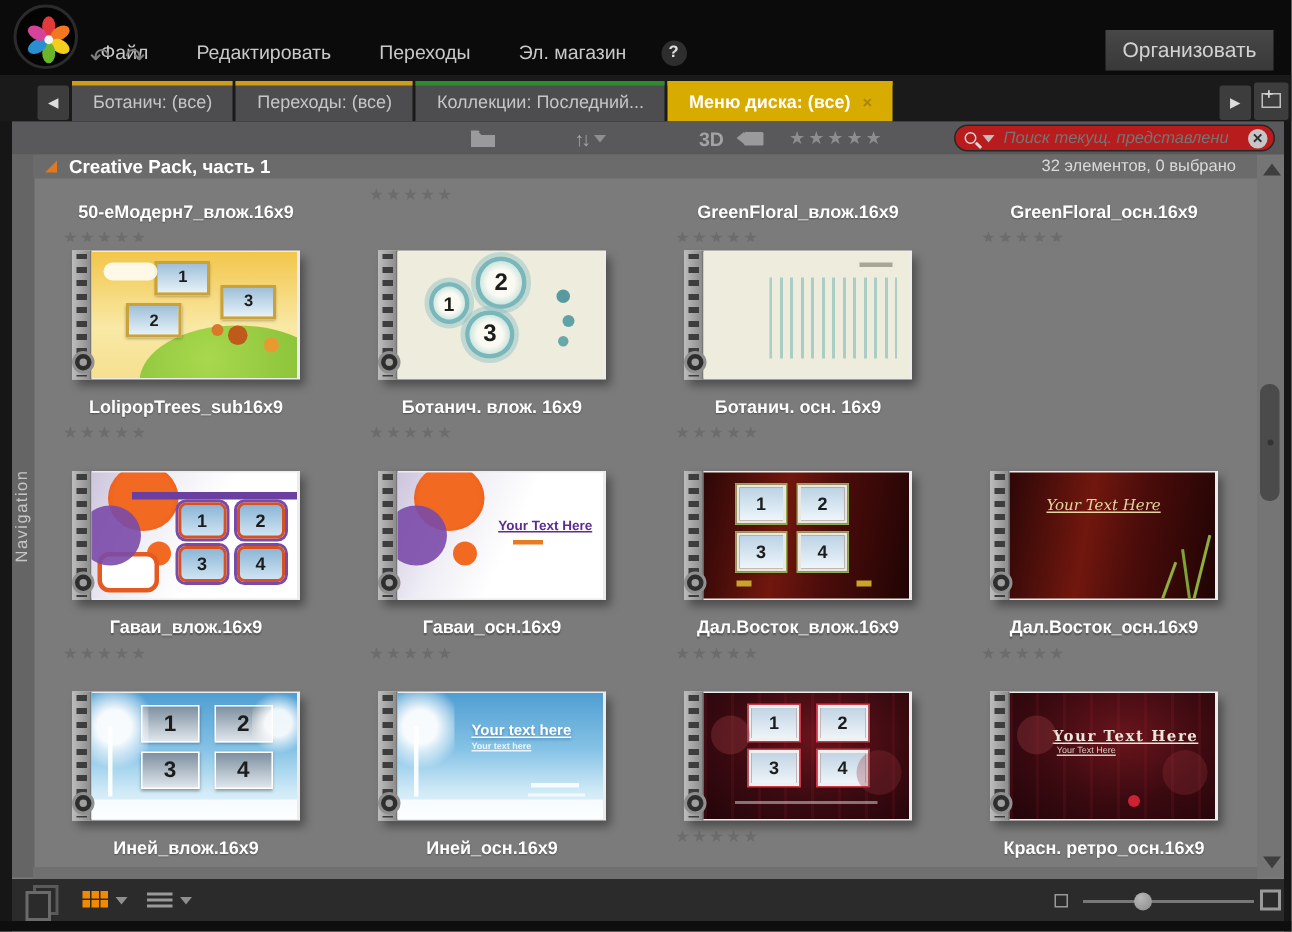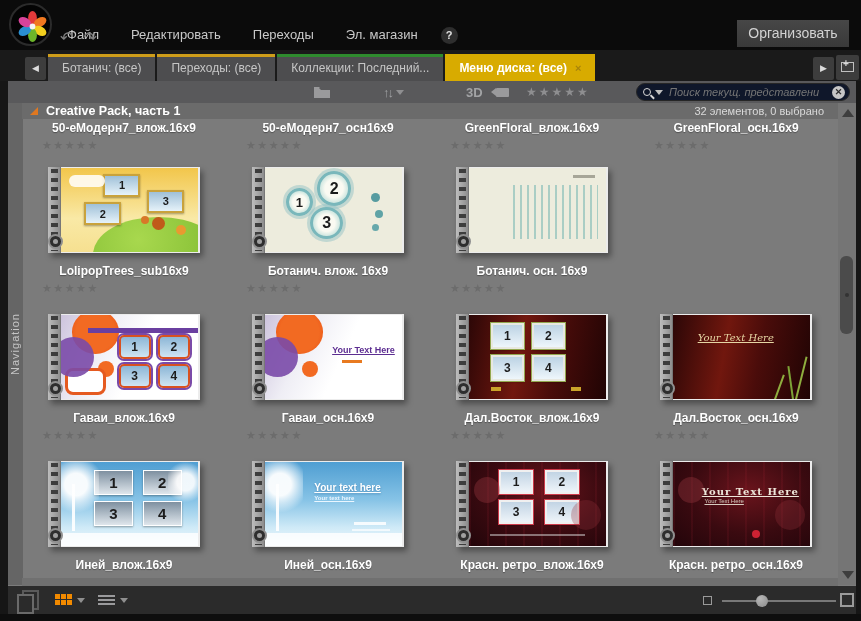--- a/index.html
+++ b/index.html
@@ -42,21 +42,21 @@
   .folder-ic { left:305px; }
   .sort-ic { left:375px; font-size:13px; font-weight:bold; letter-spacing:-2px; }
   .caret { width:0; height:0; border-left:4px solid transparent; border-right:4px solid transparent;
            border-top:5px solid #8f8f91; display:inline-block; margin-left:4px; }
   .threed-ic { left:458px; font-size:13px; font-weight:bold; }
   .tag-ic { left:488px; }
   .tag-shape { width:13px; height:9px; background:#9a9a9c; border-radius:1px; position:relative; }
   .tag-shape::before { content:""; position:absolute; left:-5px; top:0; border-top:4.5px solid transparent;
                        border-bottom:4.5px solid transparent; border-right:5px solid #9a9a9c; }
   .stars-ic { left:518px; font-size:12px; letter-spacing:2px; color:#8e8e90; }
-  .searchbox { position:absolute; right:6px; top:2px; width:214px; height:18px; background:#0f172a;
+  .searchbox { position:absolute; right:6px; top:2px; width:214px; height:18px; background:#b91c1c;
                border:1px solid #262626; border-radius:9px; display:flex; align-items:center; padding:0 4px; }
   .mag { width:8px; height:8px; border:1.5px solid #d8d8d8; border-radius:50%; position:relative; margin-left:2px; }
   .mag::after { content:""; position:absolute; width:5px; height:1.5px; background:#d8d8d8;
                 transform:rotate(45deg); left:6px; top:7px; }
   .search-input { flex:1; background:transparent; border:none; outline:none; color:#b8b8b8;
                   font-style:italic; font-size:11px; font-family:"Liberation Sans",sans-serif; margin-left:6px; }
   .clear-btn { width:13px; height:13px; border-radius:50%; background:#c6c6c6; color:#2d2d2d;
                font-size:9px; font-weight:bold; text-align:center; line-height:13px; }
 
   
@@ -77,21 +77,21 @@
   .col-title { position:absolute; left:24px; top:1px; color:#fff; font-size:12.5px; font-weight:bold; }
   .col-count { position:absolute; right:14px; top:2px; color:#dadada; font-size:11px; }
 
   
   .grid { position:absolute; left:22px; top:119px; width:816px; height:459px; overflow:hidden; }
   .grid-row { display:grid; grid-template-columns:repeat(4,1fr); height:147px; }
   .grid-row.partial { height:42px; }
   .cell { position:relative; overflow:hidden; }
   .cell-label { margin-top:11px; text-align:center; color:#fff; font-size:12px; font-weight:bold;
                 text-shadow:0 1px 1px rgba(0,0,0,.35); white-space:nowrap; }
-  .grid-row.partial .cell-label { margin-top:2px; }
+  .grid-row.partial .cell-label { margin-top:15px; }
   .stars-row { margin:4px 0 0 20px; color:#6c6c6c; font-size:11px; letter-spacing:1.5px; }
 
   .thumb { position:relative; width:152px; height:86px; margin:6px auto 0; background:#ececec;
            box-shadow:3px 4px 6px rgba(0,0,0,.38); }
   .film { position:absolute; left:0; top:0; bottom:0; width:13px;
           background:linear-gradient(90deg,#bdbdbd,#8d8d8d); border-right:1px solid #777; }
   .film::before { content:""; position:absolute; left:3px; top:2px; bottom:2px; width:7px;
                   background:repeating-linear-gradient(180deg,#3d3d3d 0 4px,rgba(0,0,0,0) 4px 9px); }
   .badge { position:absolute; left:0; bottom:4px; width:15px; height:15px; border-radius:50%;
            background:#2e2e2e; border:2px solid #909090; z-index:3; }
@@ -312,21 +312,20 @@
   <span class="col-count">32 элементов, 0 выбрано</span>
 </div>
 
 <div class="grid">
     <div class="grid-row partial">
       <div class="cell">
         <div class="cell-label">50-еМодерн7_влож.16x9</div>
         <div class="stars-row">★★★★★</div>
       </div>
       <div class="cell">
-        <div class="cell-label">50-еМодерн7_осн16x9</div>
         <div class="stars-row">★★★★★</div>
       </div>
       <div class="cell">
         <div class="cell-label">GreenFloral_влож.16x9</div>
         <div class="stars-row">★★★★★</div>
       </div>
       <div class="cell">
         <div class="cell-label">GreenFloral_осн.16x9</div>
         <div class="stars-row">★★★★★</div>
       </div>
@@ -494,21 +493,20 @@
               <div class="frame">2</div>
               <div class="frame">3</div>
               <div class="frame">4</div>
             </div>
             <i class="d1"></i>
             <i class="d2"></i>
             <i class="d3"></i>
           </div>
           <span class="badge"></span>
         </div>
-        <div class="cell-label">Красн. ретро_влож.16x9</div>
         <div class="stars-row">★★★★★</div>
       </div>
       <div class="cell">
         <div class="thumb">
           <i class="film"></i>
           <div class="pic sc-redretro-main">
             <span class="cap">Your Text Here</span>
             <span class="cap2">Your Text Here</span>
             <i class="d1"></i>
             <i class="d2"></i>

